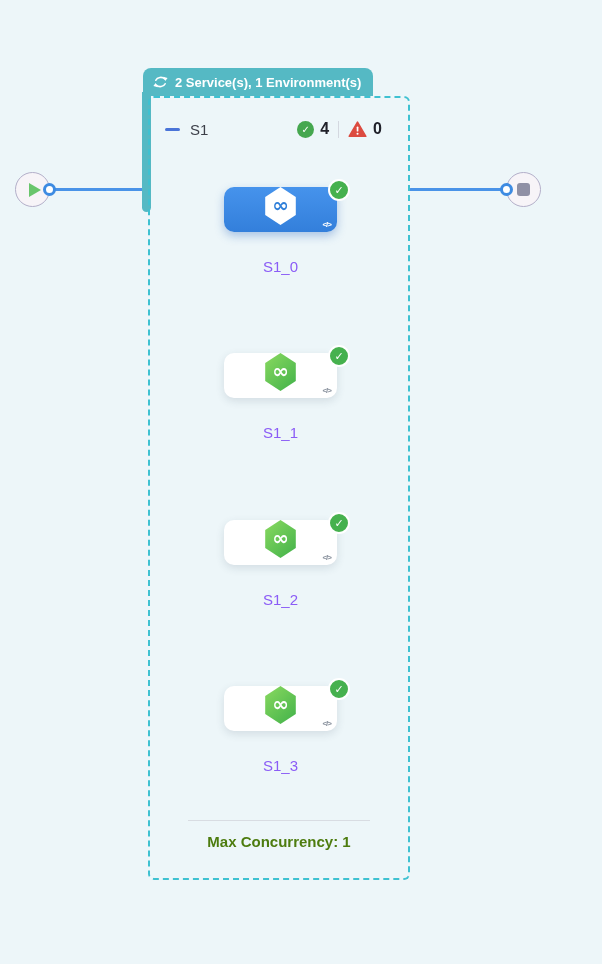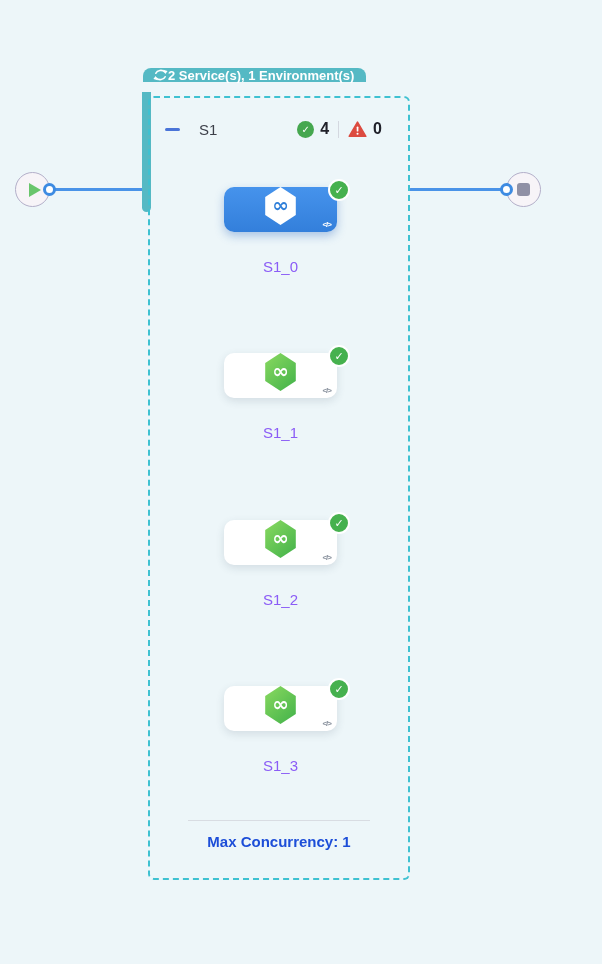--- a/index.html
+++ b/index.html
@@ -22,32 +22,32 @@
   .edge-left  { left:49px;  width:95px; }
   .edge-right { left:409px; width:95px; }
   .port { position:absolute; width:13px; height:13px; border-radius:50%; background:#fff;
     border:3px solid #3D8BE2; top:183px; z-index:2; }
   .port-start { left:43px; }
   .port-end   { left:500px; }
 
   
   .group-strip { position:absolute; left:142px; top:92px; width:9px; height:120px;
     background:#55B9C4; border-radius:0 0 5px 5px; z-index:1; }
-  .group-badge { position:absolute; left:143px; top:68px; height:14px;
+  .group-badge { position:absolute; left:143px; top:68px; height:28px;
     background:#55B9C4; border-radius:8px 8px 0 0; display:flex; align-items:center;
-    gap:0; padding:0 12px 0 10px; color:#fff; font-size:13px; font-weight:700;
+    gap:7px; padding:0 12px 0 10px; color:#fff; font-size:13px; font-weight:700;
     white-space:nowrap; z-index:3; cursor:pointer; }
 
   
   .stage-box { position:absolute; left:148px; top:96px; width:262px; height:784px;
     border:2px dashed #3EC1D1; border-radius:6px; z-index:2; }
 
   .stage-header { position:absolute; left:15px; right:26px; top:22px;
     display:flex; align-items:center; justify-content:space-between; }
-  .sh-left { display:flex; align-items:center; gap:19px; }
+  .sh-left { display:flex; align-items:center; gap:10px; }
   .minus-icon { width:15px; height:3px; background:#4A74D8; border-radius:2px; cursor:pointer; }
   .stage-name { font-size:15px; color:#3C3F49; font-weight:500; }
   .sh-right { display:flex; align-items:center; gap:6px; }
   .check-sm { width:17px; height:17px; border-radius:50%; background:#45A74F; color:#fff;
     font-size:10px; display:flex; align-items:center; justify-content:center;
     font-family:"DejaVu Sans", sans-serif; }
   .count { font-size:16px; font-weight:600; color:#20212A; }
   .vdiv { width:1px; height:17px; background:#D4D8E0; margin:0 3px; }
   .warn-icon { display:flex; }
 
@@ -72,21 +72,21 @@
   .status-badge { position:absolute; top:-8px; right:-13px; width:22px; height:22px;
     border-radius:50%; background:#46B14E; border:2px solid #fff; color:#fff;
     display:flex; align-items:center; justify-content:center; font-size:11px;
     font-family:"DejaVu Sans", sans-serif; z-index:3; }
   .svc-label { position:absolute; top:74px; width:100%; text-align:center;
     font-size:15px; color:#8b5cf6; }
 
   
   .footer-div { position:absolute; left:38px; right:38px; top:722px; height:1px; background:#D8DCE2; }
   .footer-label { position:absolute; left:0; right:0; top:735px; text-align:center;
-    font-size:15px; font-weight:700; color:#1d4ed8; }
+    font-size:15px; font-weight:700; color:#4d7c0f; }
 </style>
 </head>
 <body>
 
 <div class="canvas">
 
   <div class="edge edge-left"></div>
   <div class="edge edge-right"></div>
 
   <div class="node-circle start-node">

